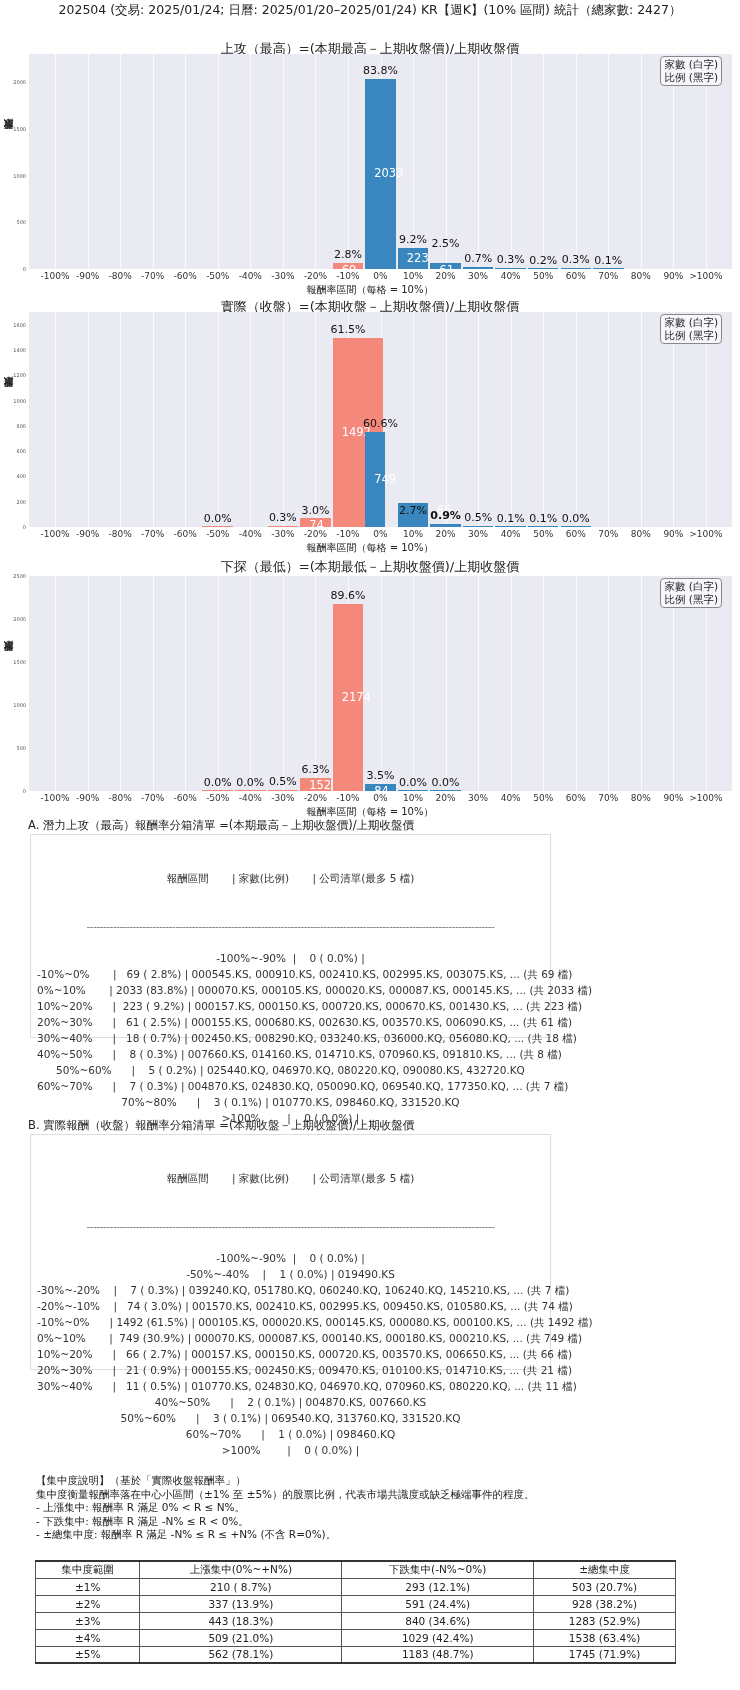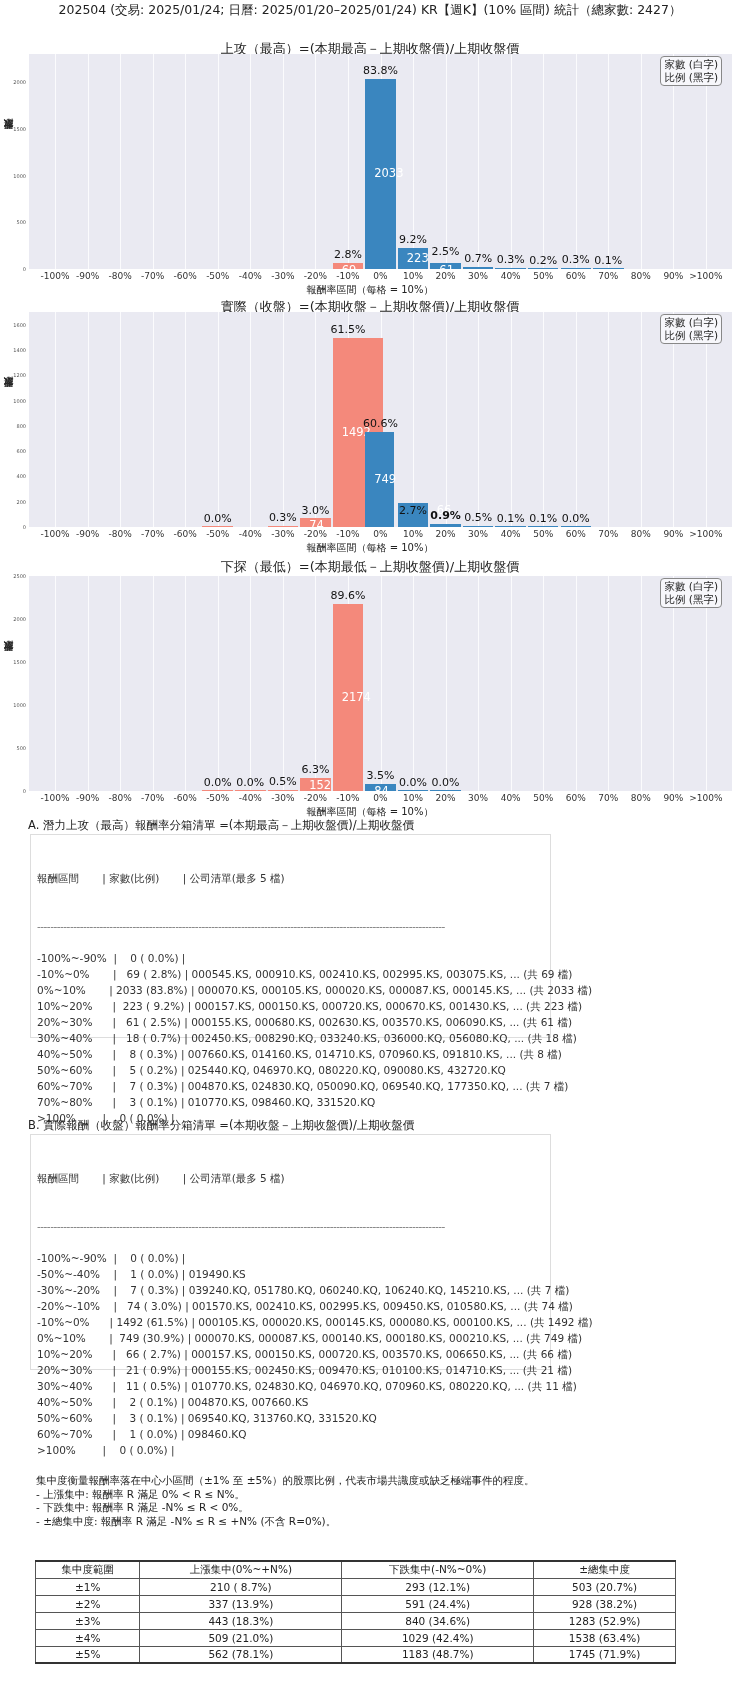--- a/index.html
+++ b/index.html
@@ -13,21 +13,21 @@
   .bar.neg { background: #f4897b; }
   .bar.pos { background: #3a86bf; }
   .bar .cnt { position: absolute; width: 100%; color: #fff; font-size: 11.5px; margin-left: 9px; }
   .pct { position: absolute; width: 60px; margin-left: -30px; text-align: center; font-size: 11px; color: #111; }
   .ytick { position: absolute; left: -27px; width: 24px; text-align: right; font-size: 5px; color: #555; }
   .ylabel { position: absolute; left: 2px; font-size: 10px; writing-mode: vertical-rl; transform: rotate(180deg); color: #222; }
   .xtick { position: absolute; width: 40px; margin-left: -20px; text-align: center; font-size: 9px; color: #333; }
   .xlabel { position: absolute; left: 0; width: 740px; text-align: center; font-size: 10px; color: #222; }
   .legend { position: absolute; right: 10px; top: 2px; border: 1px solid #888; border-radius: 4px; background: #f7f7fb; padding: 1px 3px; font-size: 10.5px; line-height: 13px; }
   .section-title { position: absolute; left: 28px; font-size: 11.5px; color: #222; }
-  .listbox { position: absolute; left: 30px; width: 521px; border: 1px solid #ddd; background: #fff; padding: 3px 6px; font-size: 10.5px; line-height: 16px; color: #333; white-space: pre; }
+  .listbox { position: absolute; left: 30px; width: 521px; border: 1px solid #ddd; background: #fff; padding: 3px 6px; font-size: 10.5px; line-height: 16px; color: #333; white-space: pre; text-align: center; }
   .listbox .row { display: block; }
   .listbox .sep { color: #777; letter-spacing: -0.5px; overflow: hidden; }
   .conc { position: absolute; left: 36px; top: 1474px; font-size: 10.5px; line-height: 13.5px; color: #222; }
   table.conc-table { position: absolute; left: 35px; top: 1560px; width: 641px; border-collapse: collapse; font-size: 10.5px; }
   table.conc-table th, table.conc-table td { border: 1px solid #555; text-align: center; height: 17px; font-weight: normal; }
   table.conc-table tr:first-child th { border-top: 2px solid #333; }
   table.conc-table tr:last-child td { border-bottom: 2px solid #333; }
 </style>
 </head>
 <body>
@@ -71,21 +71,21 @@
         <div class="cnt" style="top: 87.0207px;">2033</div>
       </div>
       <div class="pct" style="left: 351.5px; bottom: 192.041px;">83.8%</div>
       <div class="bar pos" style="left: 368.773px; width: 30.5463px; height: 20.8457px;">
         <div class="cnt" style="top: 2.42283px;">223</div>
       </div>
       <div class="pct" style="left: 384.046px; bottom: 22.8457px;">9.2%</div>
       <div class="bar pos" style="left: 401.319px; width: 30.5463px; height: 5.70217px;">
         <div class="cnt" style="top: 0px;">61</div>
       </div>
-      <div class="pct" style="left: 416.593px; bottom: 11px;">2.5%</div>
+      <div class="pct" style="left: 416.593px; bottom: 19px;">2.5%</div>
       <div class="bar pos" style="left: 433.866px; width: 30.5463px; height: 1.68261px;"></div>
       <div class="pct" style="left: 449.139px; bottom: 3.68261px; margin-top: 32px;">0.7%</div>
       <div class="bar pos" style="left: 466.412px; width: 30.5463px; height: 1.5px;"></div>
       <div class="pct" style="left: 481.685px; bottom: 2.74783px;">0.3%</div>
       <div class="bar pos" style="left: 498.958px; width: 30.5463px; height: 1.5px;"></div>
       <div class="pct" style="left: 514.231px; bottom: 2.46739px;">0.2%</div>
       <div class="bar pos" style="left: 531.505px; width: 30.5463px; height: 1.5px;"></div>
       <div class="pct" style="left: 546.778px; bottom: 2.65435px;">0.3%</div>
       <div class="bar pos" style="left: 564.051px; width: 30.5463px; height: 1.5px;"></div>
       <div class="pct" style="left: 579.324px; bottom: 2.28043px;">0.1%</div>
@@ -156,21 +156,21 @@
       <div class="bar neg" style="left: 238.588px; width: 30.5463px; height: 1.5px;"></div>
       <div class="pct" style="left: 253.861px; bottom: 2.88529px;">0.3%</div>
       <div class="bar neg" style="left: 271.134px; width: 30.5463px; height: 9.35882px;">
         <div class="cnt" style="top: 0px;">74</div>
       </div>
       <div class="pct" style="left: 286.407px; bottom: 10px;">3.0%</div>
       <div class="bar neg" style="left: 303.681px; width: 50px; height: 188.694px;">
         <div class="cnt" style="top: 86.3471px;">1492</div>
       </div>
       <div class="pct" style="left: 318.954px; bottom: 190.694px;">61.5%</div>
-      <div class="bar pos" style="left: 336.227px; width: 29px; height: 94.7265px;">
+      <div class="bar pos" style="left: 336.227px; width: 20px; height: 94.7265px;">
         <div class="cnt" style="top: 39.3632px;">749</div>
       </div>
       <div class="pct" style="left: 351.5px; bottom: 96.7265px;">60.6%</div>
       <div class="bar pos" style="left: 368.773px; width: 30.5463px; height: 24px; padding-left: 30px;">
         <div class="cnt" style="top: 0px;">66</div>
       </div>
       <div class="pct" style="left: 384.046px; bottom: 10.3471px;">2.7%</div>
       <div class="bar pos" style="left: 401.319px; width: 30.5463px; height: 2.65588px;"></div>
       <div class="pct" style="left: 416.593px; bottom: 4.65588px; font-weight: bold;">0.9%</div>
       <div class="bar pos" style="left: 433.866px; width: 30.5463px; height: 1.5px;"></div>
@@ -298,20 +298,21 @@
   <span class="row sep">----------------------------------------------------------------------------------------------------------------------------</span>
 <span class="row">-100%~-90%  |    0 ( 0.0%) |</span><span class="row">-10%~0%       |   69 ( 2.8%) | 000545.KS, 000910.KS, 002410.KS, 002995.KS, 003075.KS, ... (共 69 檔)</span><span class="row">0%~10%       | 2033 (83.8%) | 000070.KS, 000105.KS, 000020.KS, 000087.KS, 000145.KS, ... (共 2033 檔)</span><span class="row">10%~20%      |  223 ( 9.2%) | 000157.KS, 000150.KS, 000720.KS, 000670.KS, 001430.KS, ... (共 223 檔)</span><span class="row">20%~30%      |   61 ( 2.5%) | 000155.KS, 000680.KS, 002630.KS, 003570.KS, 006090.KS, ... (共 61 檔)</span><span class="row">30%~40%      |   18 ( 0.7%) | 002450.KS, 008290.KQ, 033240.KS, 036000.KQ, 056080.KQ, ... (共 18 檔)</span><span class="row">40%~50%      |    8 ( 0.3%) | 007660.KS, 014160.KS, 014710.KS, 070960.KS, 091810.KS, ... (共 8 檔)</span><span class="row">50%~60%      |    5 ( 0.2%) | 025440.KQ, 046970.KQ, 080220.KQ, 090080.KS, 432720.KQ</span><span class="row">60%~70%      |    7 ( 0.3%) | 004870.KS, 024830.KQ, 050090.KQ, 069540.KQ, 177350.KQ, ... (共 7 檔)</span><span class="row">70%~80%      |    3 ( 0.1%) | 010770.KS, 098460.KQ, 331520.KQ</span><span class="row">&gt;100%        |    0 ( 0.0%) |</span></div>
 
 <div class="section-title" style="top:1118px;">B. 實際報酬（收盤）報酬率分箱清單 =(本期收盤－上期收盤價)/上期收盤價</div>
 <div class="listbox" id="list-b" style="top:1134px;height:236px;">
   <span class="row">報酬區間       | 家數(比例)       | 公司清單(最多 5 檔)</span>
   <span class="row sep">----------------------------------------------------------------------------------------------------------------------------</span>
 <span class="row">-100%~-90%  |    0 ( 0.0%) |</span><span class="row">-50%~-40%    |    1 ( 0.0%) | 019490.KS</span><span class="row">-30%~-20%    |    7 ( 0.3%) | 039240.KQ, 051780.KQ, 060240.KQ, 106240.KQ, 145210.KS, ... (共 7 檔)</span><span class="row">-20%~-10%    |   74 ( 3.0%) | 001570.KS, 002410.KS, 002995.KS, 009450.KS, 010580.KS, ... (共 74 檔)</span><span class="row">-10%~0%      | 1492 (61.5%) | 000105.KS, 000020.KS, 000145.KS, 000080.KS, 000100.KS, ... (共 1492 檔)</span><span class="row">0%~10%       |  749 (30.9%) | 000070.KS, 000087.KS, 000140.KS, 000180.KS, 000210.KS, ... (共 749 檔)</span><span class="row">10%~20%      |   66 ( 2.7%) | 000157.KS, 000150.KS, 000720.KS, 003570.KS, 006650.KS, ... (共 66 檔)</span><span class="row">20%~30%      |   21 ( 0.9%) | 000155.KS, 002450.KS, 009470.KS, 010100.KS, 014710.KS, ... (共 21 檔)</span><span class="row">30%~40%      |   11 ( 0.5%) | 010770.KS, 024830.KQ, 046970.KQ, 070960.KS, 080220.KQ, ... (共 11 檔)</span><span class="row">40%~50%      |    2 ( 0.1%) | 004870.KS, 007660.KS</span><span class="row">50%~60%      |    3 ( 0.1%) | 069540.KQ, 313760.KQ, 331520.KQ</span><span class="row">60%~70%      |    1 ( 0.0%) | 098460.KQ</span><span class="row">&gt;100%        |    0 ( 0.0%) |</span></div>
 
 <div class="conc">
+  <div>【集中度說明】（基於「實際收盤報酬率」）</div>
   <div>集中度衡量報酬率落在中心小區間（±1% 至 ±5%）的股票比例，代表市場共識度或缺乏極端事件的程度。</div>
   <div>- 上漲集中: 報酬率 R 滿足 0% &lt; R ≤ N%。</div>
   <div>- 下跌集中: 報酬率 R 滿足 -N% ≤ R &lt; 0%。</div>
   <div>- ±總集中度: 報酬率 R 滿足 -N% ≤ R ≤ +N% (不含 R=0%)。</div>
 </div>
 
 <table class="conc-table">
   <tbody>
       <tr>
     <th>集中度範圍</th>

